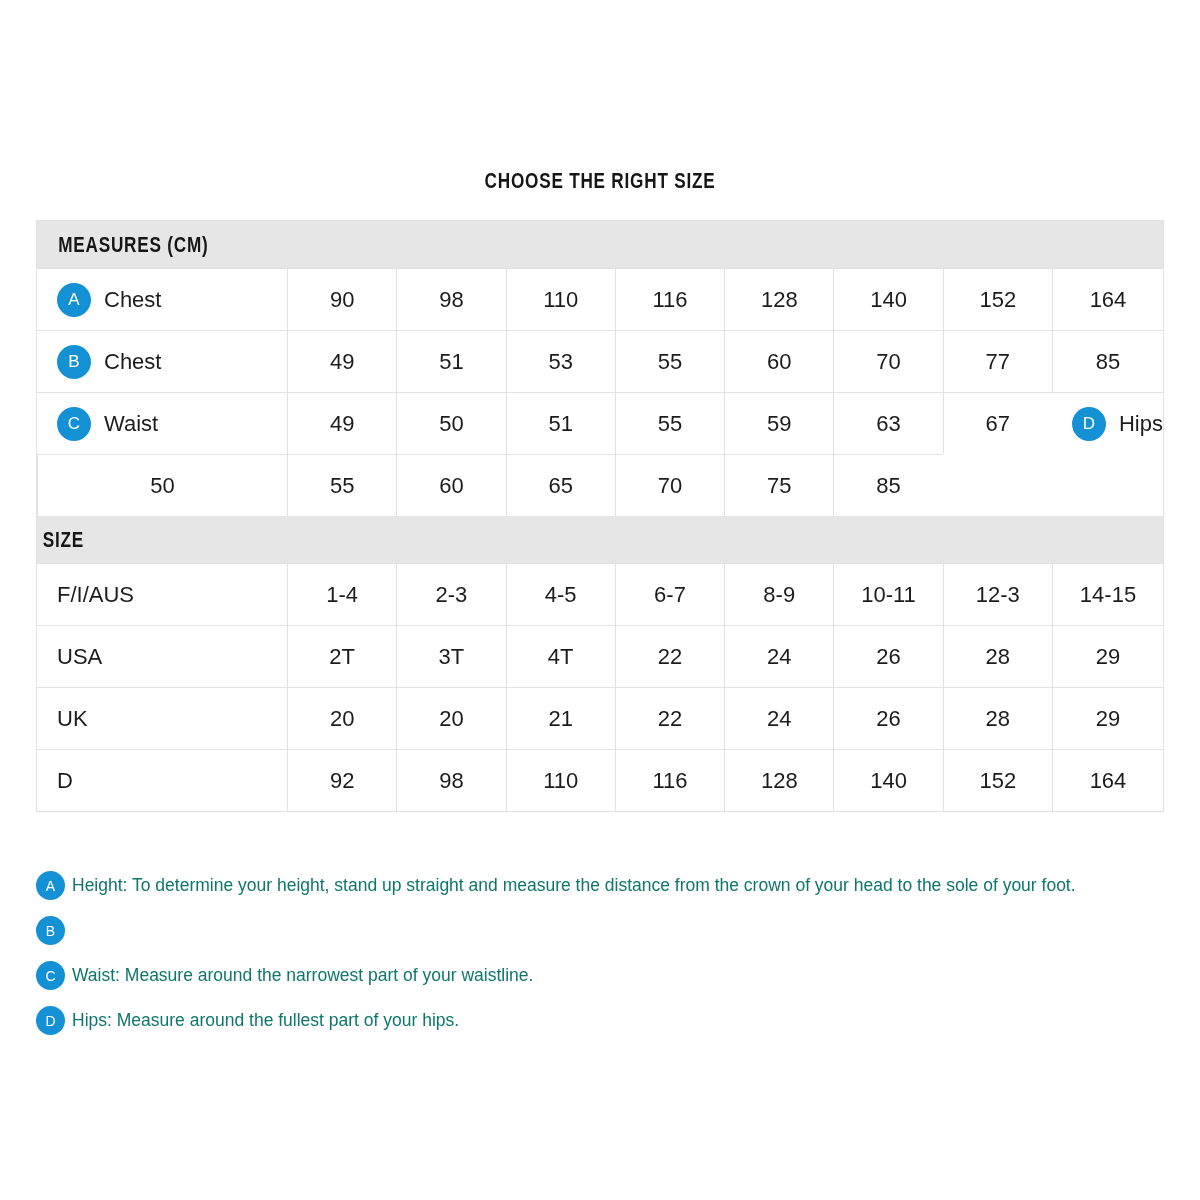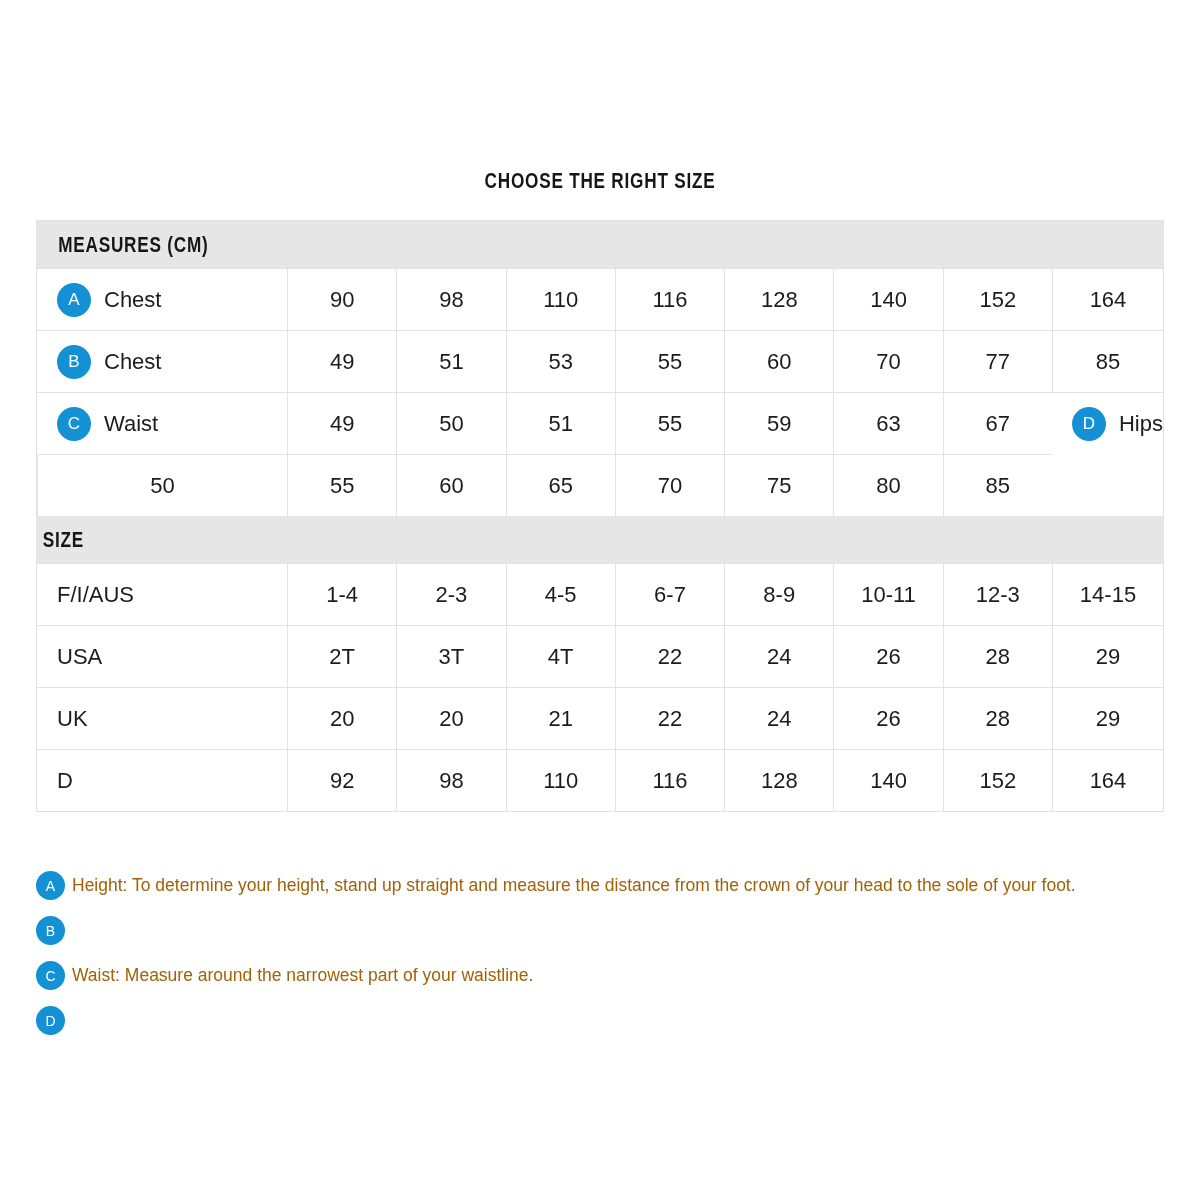--- a/index.html
+++ b/index.html
@@ -78,21 +78,21 @@
     height:29px;
     margin-bottom:16px;
   }
   .note .badge{
     width:29px;height:29px;flex:0 0 29px;
     font-size:14px;
     margin-right:7px;
   }
   .note-text{
     font-size:17.5px;
-    color:#a16207;
+    color:#0f766e;
     white-space:nowrap;
   }
 </style>
 </head>
 <body>
 
 <div class="page">
 
   <div class="title">
     <span class="condensed">CHOOSE THE RIGHT SIZE</span>
@@ -145,21 +145,20 @@
     <div class="cell label">
       <span class="badge">D</span>
       <span>Hips</span>
     </div>
     <div class="cell value">50</div>
     <div class="cell value">55</div>
     <div class="cell value">60</div>
     <div class="cell value">65</div>
     <div class="cell value">70</div>
     <div class="cell value">75</div>
-    <div class="cell value">80</div>
     <div class="cell value">85</div>
 
     <div class="section-header">
       <span class="condensed">SIZE</span>
     </div>
 
     <div class="cell label">
       <span>F/I/AUS</span>
     </div>
     <div class="cell value">1-4</div>
@@ -216,16 +215,17 @@
     </div>
     <div class="note">
       <span class="badge">B</span>
     </div>
     <div class="note">
       <span class="badge">C</span>
       <span class="note-text">Waist: Measure around the narrowest part of your waistline.</span>
     </div>
     <div class="note">
       <span class="badge">D</span>
+      <span class="note-text">Hips: Measure around the fullest part of your hips.</span>
     </div>
   </div>
 
 </div>
 
 </body></html>

